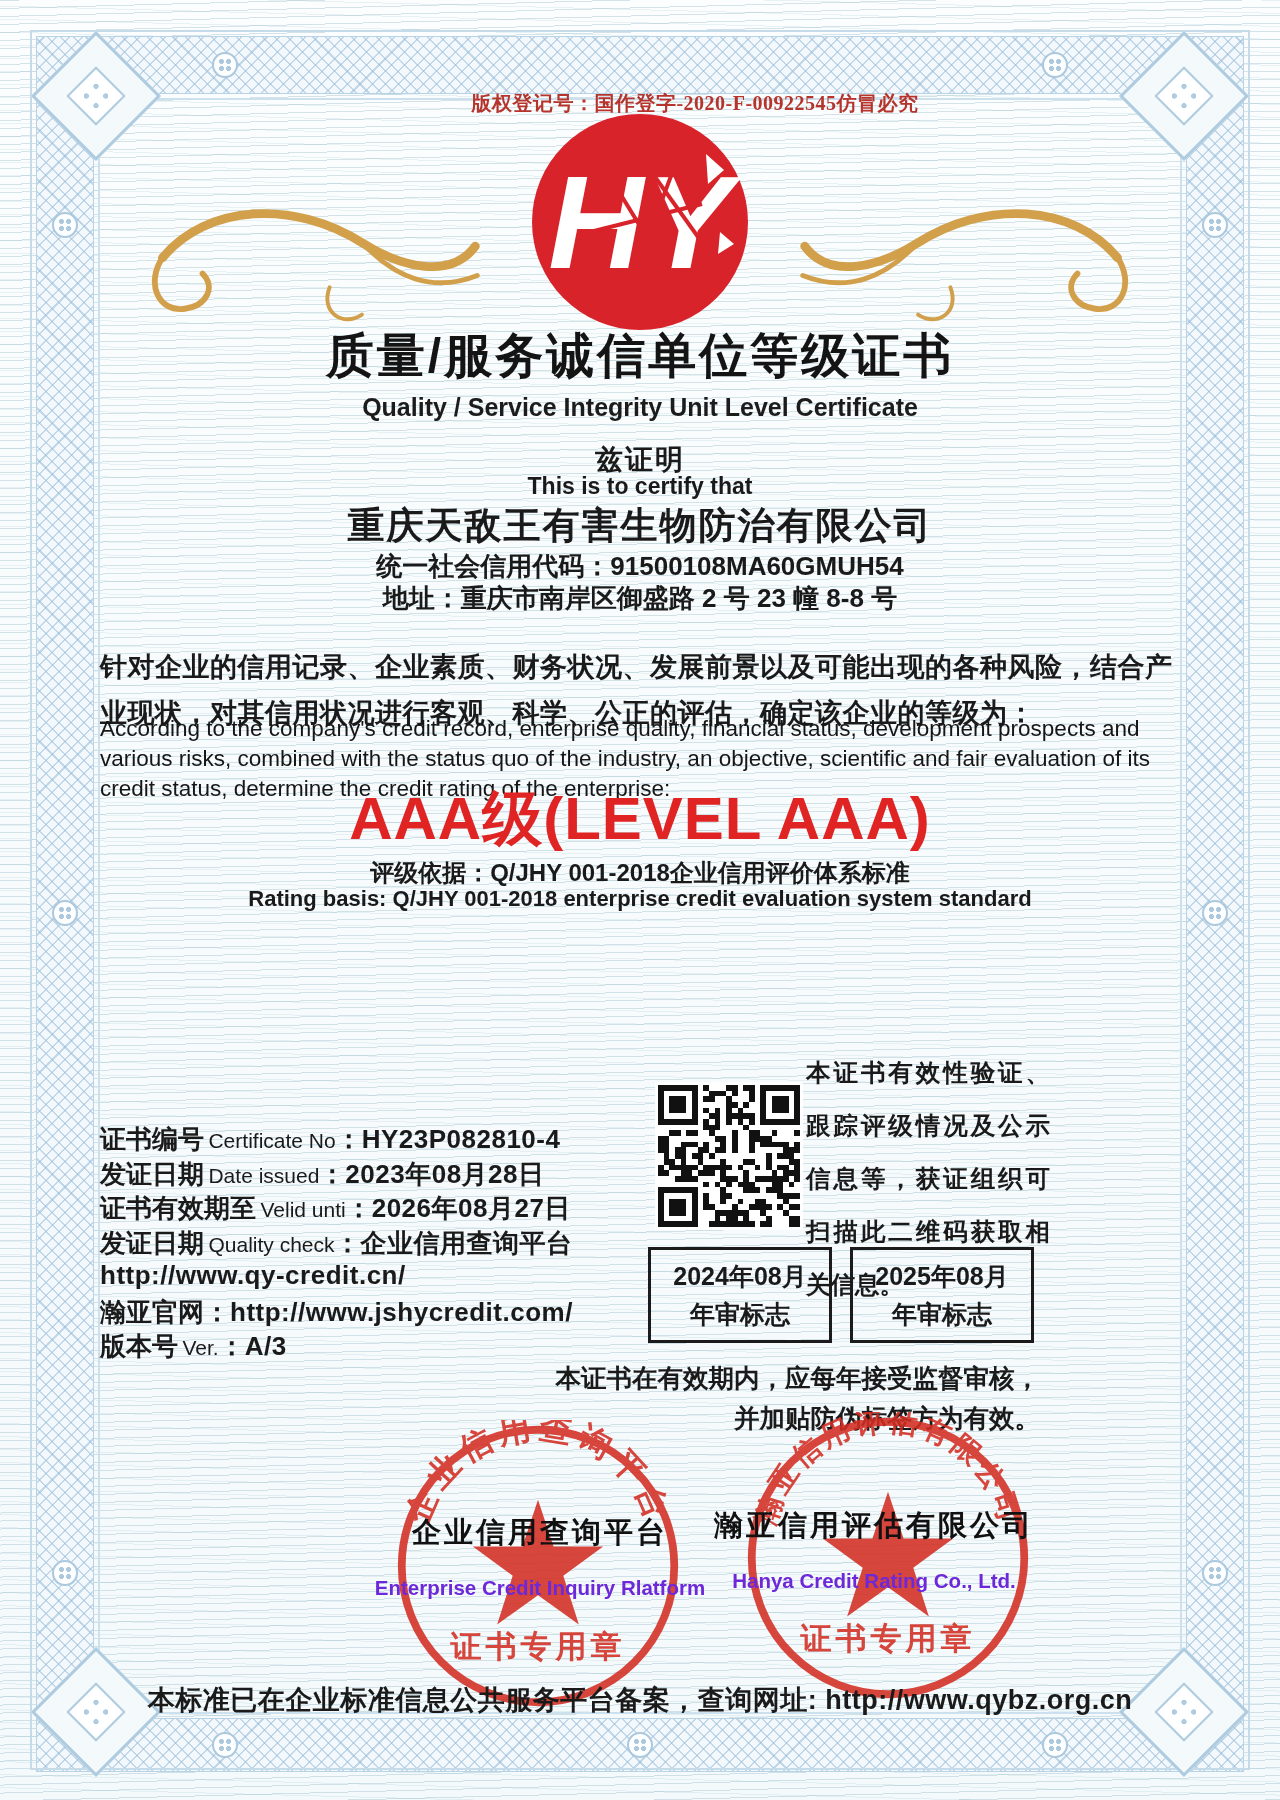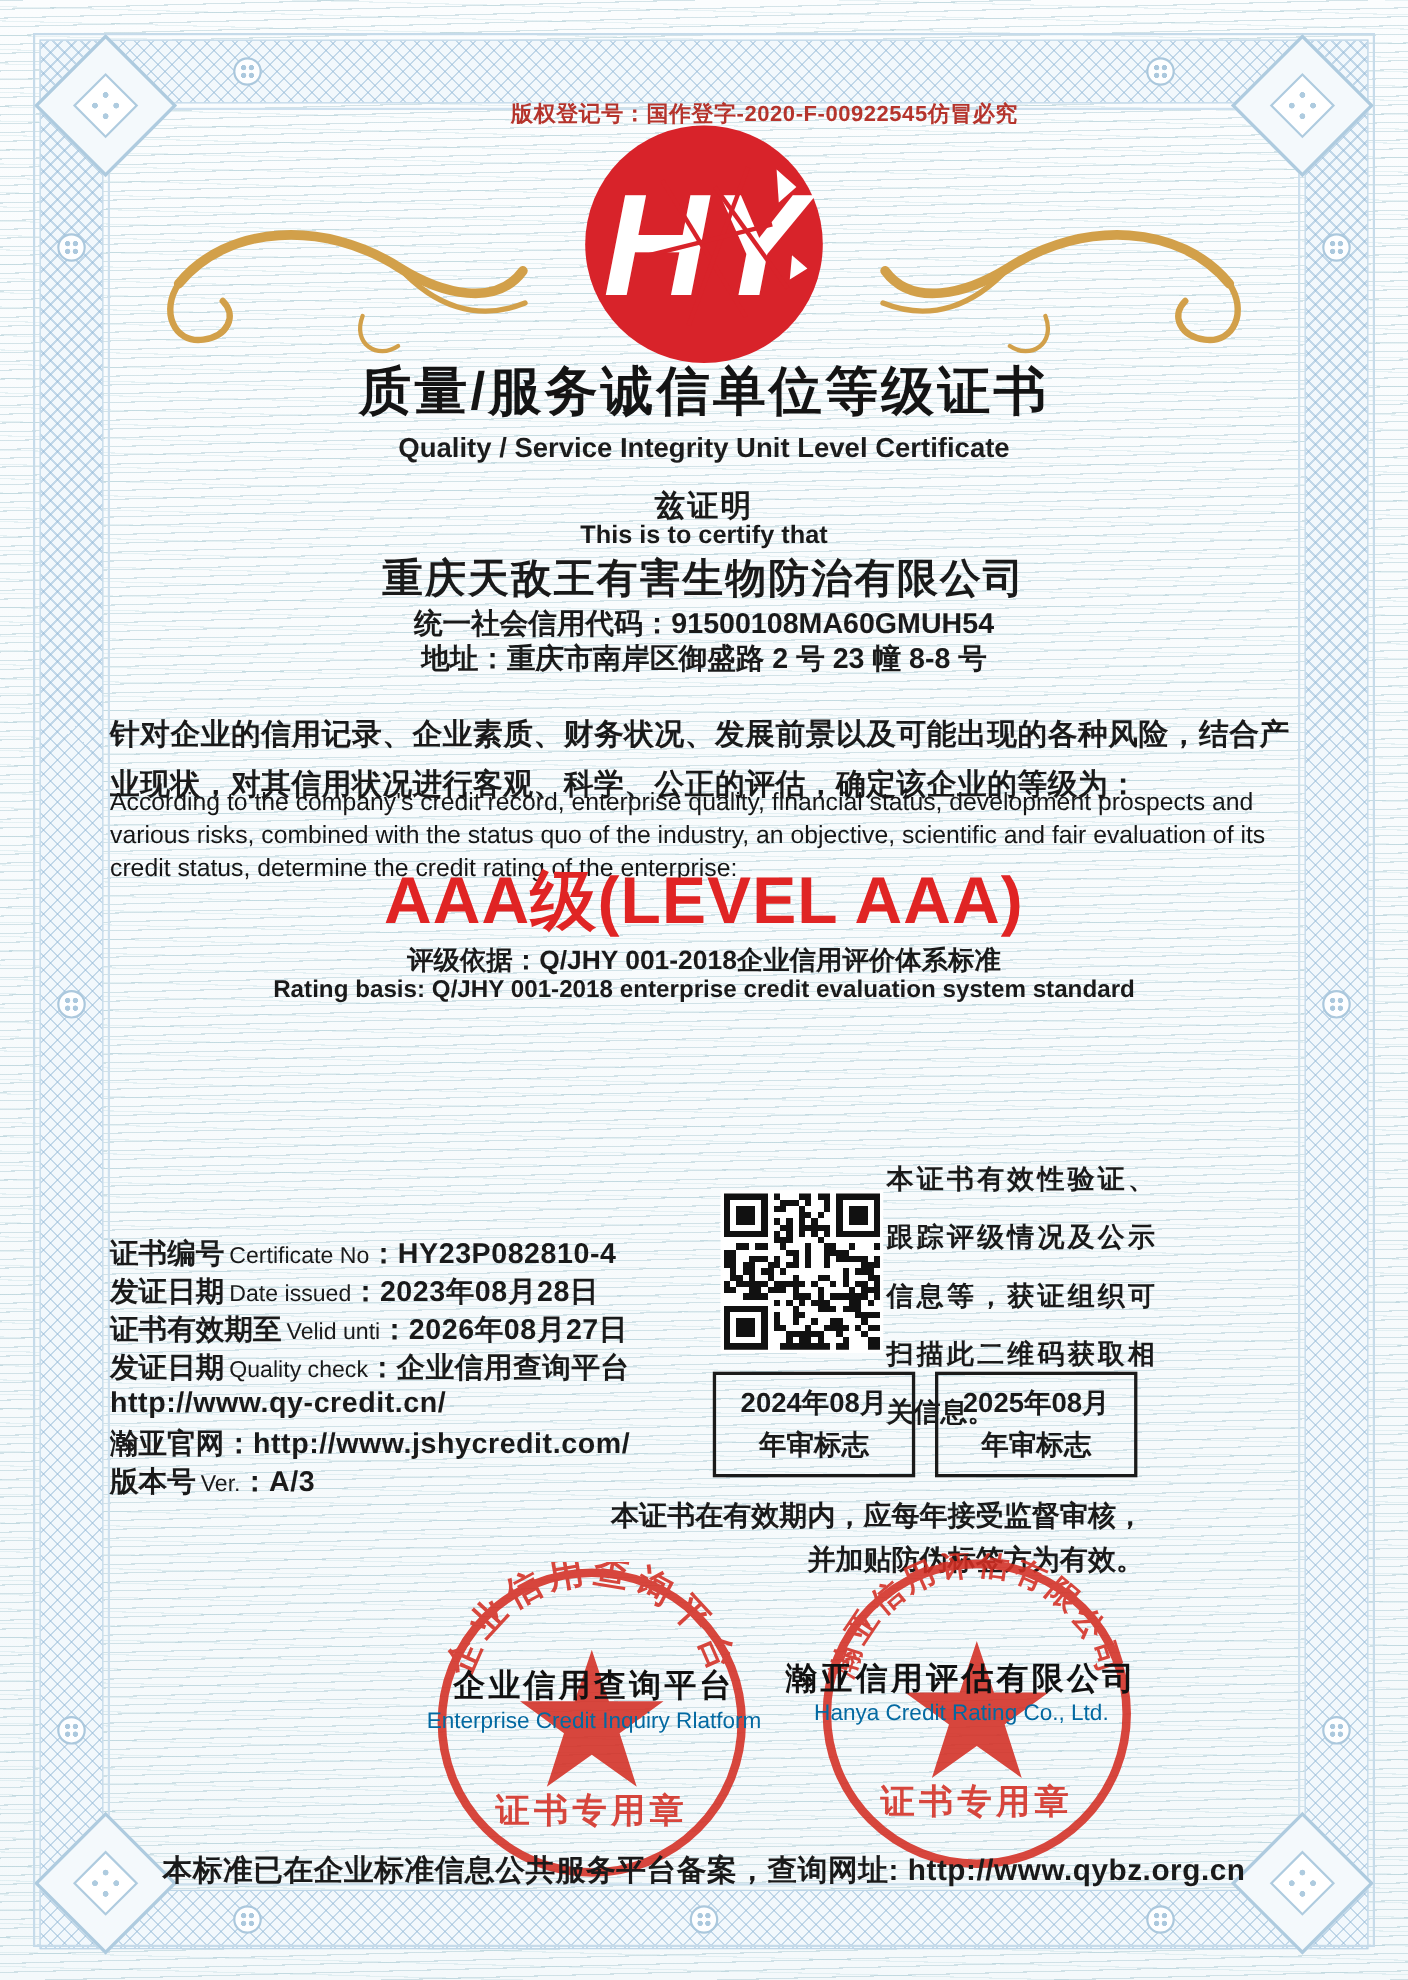--- a/index.html
+++ b/index.html
@@ -57,21 +57,21 @@
       radial-gradient(circle at 34% 66%, #abc8dd 2.2px, transparent 2.7px),
       radial-gradient(circle at 66% 66%, #abc8dd 2.2px, transparent 2.7px),
       #fdfeff;
   }
   
   .content { position:absolute; inset:0; z-index:3; }
   .abs { position:absolute; }
   .ctr { left:0; right:0; text-align:center; }
 
   .copyright { top:90px; left:0; right:0; text-align:center; padding-left:110px;
-    font-size:20px; font-weight:600; color:#b5342c; letter-spacing:.5px; }
+    font-size:20px; font-weight:600; color:#b5342c; letter-spacing:.5px;font-family:Liberation Serif, serif; }
 
   .logo-wrap { top:112px; left:530px; width:220px; height:220px; }
   .flourish { top:168px; width:352px; height:172px; }
   .flourish-left  { left:138px; }
   .flourish-right { left:790px; transform:scaleX(-1); }
 
   .title-cn { top:324px; font-size:48px; font-weight:700; letter-spacing:3px; color:#141414; }
   .title-en { top:393px; font-size:25px; font-weight:600; color:#1c1c1c; }
   .certify-cn { top:441px; font-size:28px; font-weight:600; letter-spacing:2px; }
   .certify-en { top:473px; font-size:23px; font-weight:600; }
@@ -110,21 +110,21 @@
     font-size:25.5px; font-weight:600; line-height:40px; }
 
   .seal { position:absolute; width:292px; height:292px; opacity:.88; }
   .seal-left  { left:392px; top:1420px; }
   .seal-right { left:742px; top:1412px; }
 
   .org { position:absolute; text-align:center; z-index:4; }
   .org-left  { left:352px; top:1513px; width:376px; }
   .org-right { left:696px; top:1506px; width:356px; }
   .org-cn { font-size:29px; font-weight:700; letter-spacing:3px; color:#111; }
-  .org-en { font-size:20.5px; font-weight:400; color:#0369a1; margin-top:0; }
+  .org-en { font-size:20.5px; font-weight:700; color:#6d28d9; margin-top:23px; }
 
   .footer { top:1682px; font-size:27px; font-weight:700; letter-spacing:.5px; }
 </style>
 </head>
 <body>
 
 <div class="bg-texture"></div>
 
 <div class="band band-top"></div>
 <div class="band band-bottom"></div>

